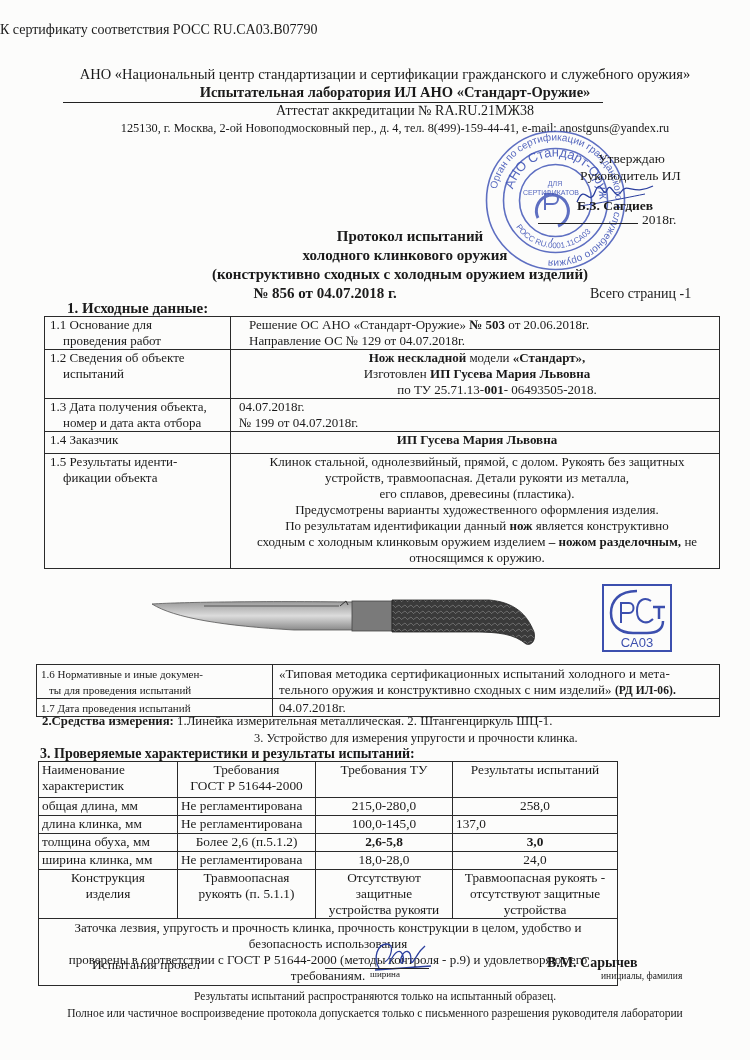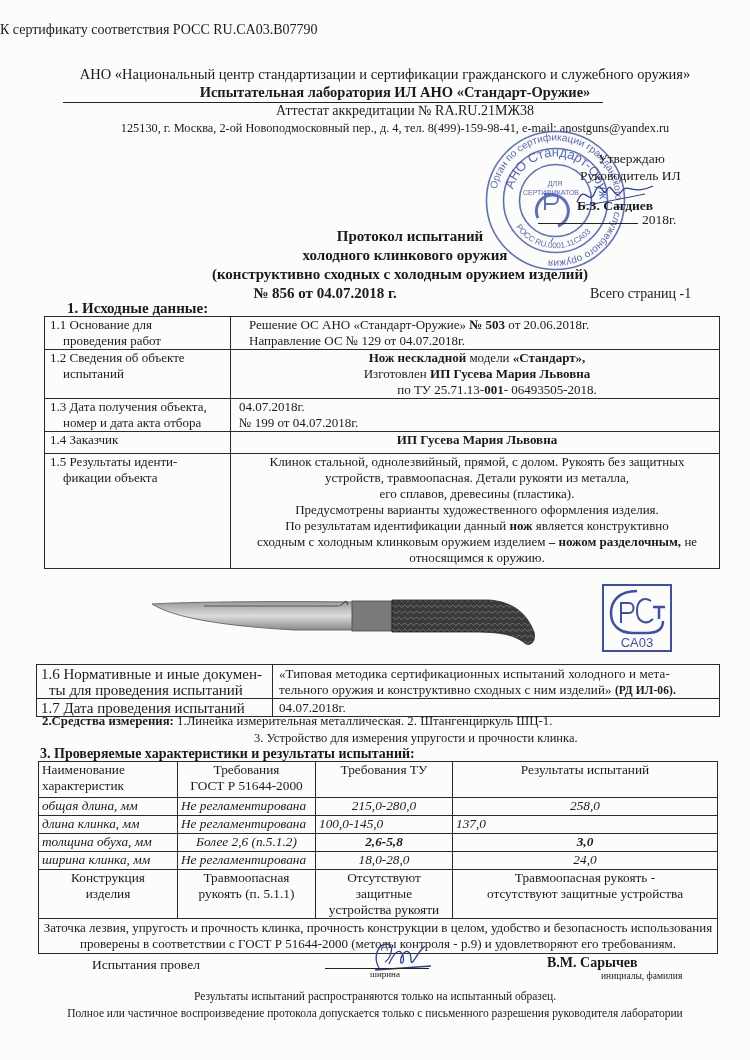--- a/index.html
+++ b/index.html
@@ -36,54 +36,54 @@
   .t1 { left: 44px; top: 316px; width: 676px; }
   .t1 td.k { width: 186px; padding: 0 4px 0 5px; font-size: 13px; }
   .t1 td.v { padding: 0 4px 0 8px; }
   .t1 .ind { padding-left: 13px; }
   .center { text-align: center; }
 
   .knife { left: 144px; top: 592px; width: 420px; height: 60px; }
   .rst-logo { left: 601px; top: 583px; width: 72px; height: 70px; }
 
   .t2 { left: 36px; top: 664px; width: 684px; }
-  .t2 td.k { width: 236px; padding: 1px 4px 0 4px; font-size: 15px; }
+  .t2 td.k { width: 236px; padding: 1px 4px 0 4px; font-size: 11px; }
   .t2 td.v { padding: 1px 4px 0 6px; font-size: 13px; letter-spacing: 0.1px; }
 
   .sec2 { left: 42px; top: 714px; font-size: 12.8px; }
   .sec2-l2 { left: 254px; top: 731px; font-size: 12.5px; }
   .sec3 { left: 40px; top: 746px; font-size: 14px; font-weight: bold; }
 
-  .t3 { left: 38px; top: 761px; width: 680px; }
+  .t3 { left: 38px; top: 761px; width: 580px; }
   .t3 td { padding: 0 3px; font-size: 13.3px; line-height: 16px; }
   .t3 td.c1 { width: 139px; }
   .t3 td.c2 { width: 138px; }
   .t3 td.c3 { width: 137px; }
-  .t3 tr.r td { height: 18px; font-style: italic; }
+  .t3 tr.r td { height: 18px; }
   .t3 tr.note td { text-align: center; font-size: 13px; padding: 1px 2px; }
 
   .tested-by { left: 92px; top: 957px; font-size: 13.5px; }
   .sig-line { left: 325px; top: 968px; width: 104px; border-bottom: 1px solid #222; }
   .sig-caption { left: 370px; top: 969px; font-size: 9px; }
   .sig-tester { left: 365px; top: 940px; width: 70px; height: 34px; }
   .tester-name { left: 547px; top: 955px; font-size: 14px; font-weight: bold; }
   .tester-caption { left: 557px; top: 971px; font-size: 9.5px; margin-left: 44px; }
 
   .footer1 { left: 0; right: 0; top: 990px; text-align: center; font-size: 11.5px; }
   .footer2 { left: 0; right: 0; top: 1007px; text-align: center; font-size: 11.5px; }
 </style>
 </head>
 <body>
 
 <div class="abs cert-ref">К сертификату соответствия  РОСС RU.CA03.B07790</div>
 <div class="abs org-name">АНО «Национальный центр стандартизации и сертификации гражданского и служебного оружия»</div>
 <div class="abs lab-name">Испытательная лаборатория  ИЛ АНО  «Стандарт-Оружие»</div>
 <div class="abs lab-rule"></div>
 <div class="abs accred">Аттестат аккредитации № RA.RU.21МЖ38</div>
-<div class="abs address">125130, г. Москва, 2-ой Новоподмосковный пер., д. 4,    тел. 8(499)-159-98-41, e-mail: anostguns@yandex.ru</div>
+<div class="abs address">125130, г. Москва, 2-ой Новоподмосковный пер., д. 4,    тел. 8(499)-159-44-41, e-mail: anostguns@yandex.ru</div>
 
 <svg class="abs stamp" viewBox="0 0 145 145">
   <defs>
     <path id="stampOuter" d="M72.5,72.5 m-60,0 a60,60 0 1,1 120,0 a60,60 0 1,1 -120,0"></path>
     <path id="stampInner" d="M72.5,72.5 m-44,0 a44,44 0 1,1 88,0"></path>
     <path id="stampBottom" d="M26,80 a47,47 0 0,0 93,0"></path>
   </defs>
   <g fill="none" stroke="#4357b8" stroke-width="1.6" opacity="0.85">
     <circle cx="72.5" cy="72.5" r="69"></circle>
     <circle cx="72.5" cy="72.5" r="52"></circle>
@@ -257,21 +257,21 @@
       </tr>
       <tr class="r">
         <td class="c1">общая длина, мм</td>
         <td class="c2">Не регламентирована</td>
         <td class="c3" style="text-align: center;">215,0-280,0</td>
         <td class="c4" style="text-align: center;">258,0</td>
       </tr>
       <tr class="r">
         <td class="c1">длина клинка, мм</td>
         <td class="c2">Не регламентирована</td>
-        <td class="c3" style=" margin-top: 48px;">100,0-145,0</td>
+        <td class="c3" style="text-align: center; margin-top: 48px;">100,0-145,0</td>
         <td class="c4" style="text-align: left;">137,0</td>
       </tr>
       <tr class="r">
         <td class="c1">толщина обуха, мм</td>
         <td class="c2" style="text-align: center;">Более 2,6 (п.5.1.2)</td>
         <td class="c3" style="text-align: center; font-weight: bold;">2,6-5,8</td>
         <td class="c4" style="text-align: center; font-weight: bold;">3,0</td>
       </tr>
       <tr class="r">
         <td class="c1">ширина клинка, мм</td>

